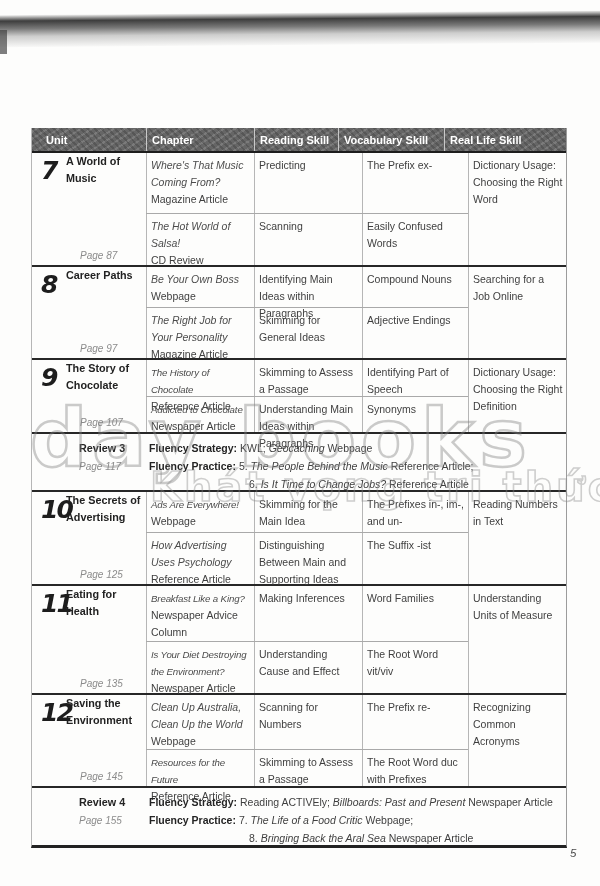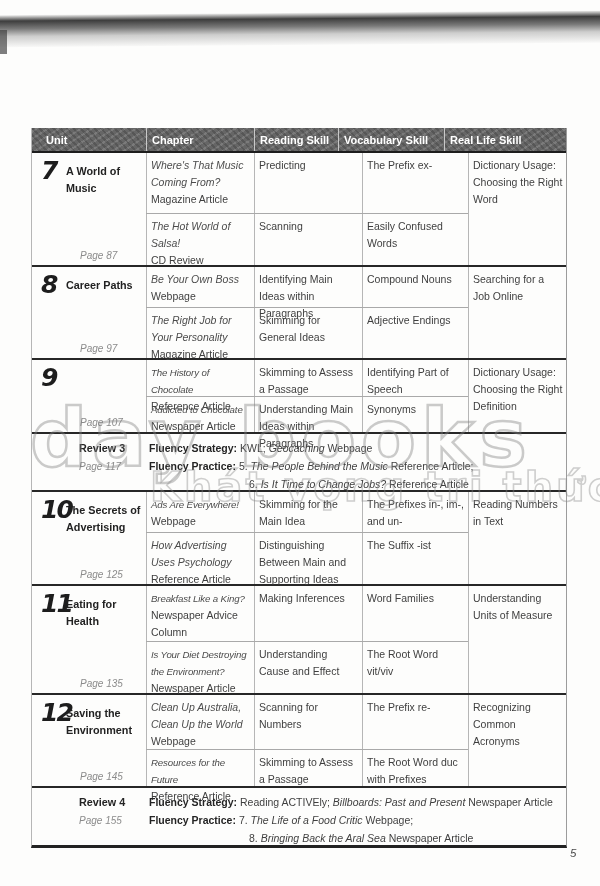--- a/index.html
+++ b/index.html
@@ -40,21 +40,21 @@
   .th-voc  { width:106px; }
   .th-real { flex:1; }
   .unit { display:flex; border-top:2px solid #272727; }
   .unit.first { border-top:none; }
   .ucol { width:114px; position:relative; }
   .unum {
     position:absolute; left:9px; top:3px; font-size:25px; font-weight:900;
     font-style:italic; color:#1d1d1d; letter-spacing:-2px;
     font-family:"DejaVu Sans", sans-serif;
   }
-  .utitle { margin-left:34px; padding-top:10px; font-weight:bold; font-size:10.8px; color:#222; line-height:17px; padding-right:4px; }
+  .utitle { margin-left:34px; padding-top:0; font-weight:bold; font-size:10.8px; color:#222; line-height:17px; padding-right:4px; }
   .upage { position:absolute; left:48px; bottom:4px; font-style:italic; color:#8b8b8b; font-size:10px; }
   .mid { width:322px; display:flex; flex-direction:column; }
   .subrow { display:flex; }
   .subrow + .subrow { border-top:1px solid #a9a9a9; }
   .cell { border-left:1px solid #b6b6b6; padding:4px 3px 0 4px; font-size:10.5px; line-height:17px; }
   .c-chap { width:108px; }
   .c-read { width:108px; }
   .c-voc  { width:106px; }
   .rcol { flex:1; }
   .ctitle { font-style:italic; color:#4c4c4c; }
@@ -143,20 +143,21 @@
         <div class="cell c-read">Skimming for General Ideas</div>
         <div class="cell c-voc">Adjective Endings</div>
       </div>
     </div>
     <div class="cell rcol">Searching for a Job Online</div>
   </div>
 
   <div class="unit" style="height:74px">
     <div class="ucol">
       <span class="unum">9</span>
+      <div class="utitle">The Story of Chocolate</div>
       <div class="upage">Page 107</div>
     </div>
     <div class="mid">
       <div class="subrow" style="height:36px">
         <div class="cell c-chap">
           <span class="ctitle sm">The History of Chocolate</span>
           <span class="genre">Reference Article</span>
         </div>
         <div class="cell c-read">Skimming to Assess a Passage</div>
         <div class="cell c-voc">Identifying Part of Speech</div>

